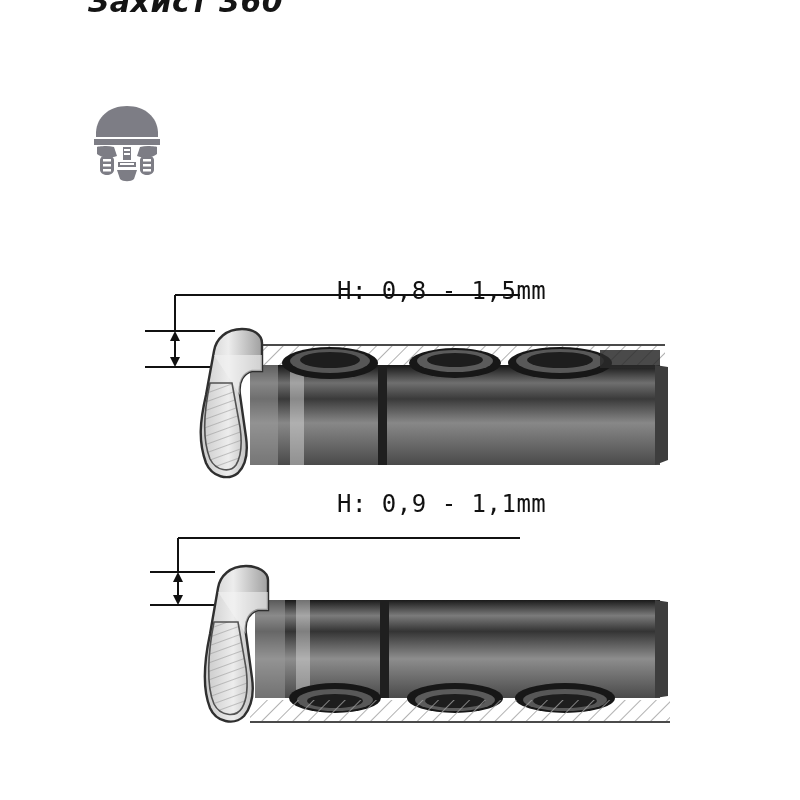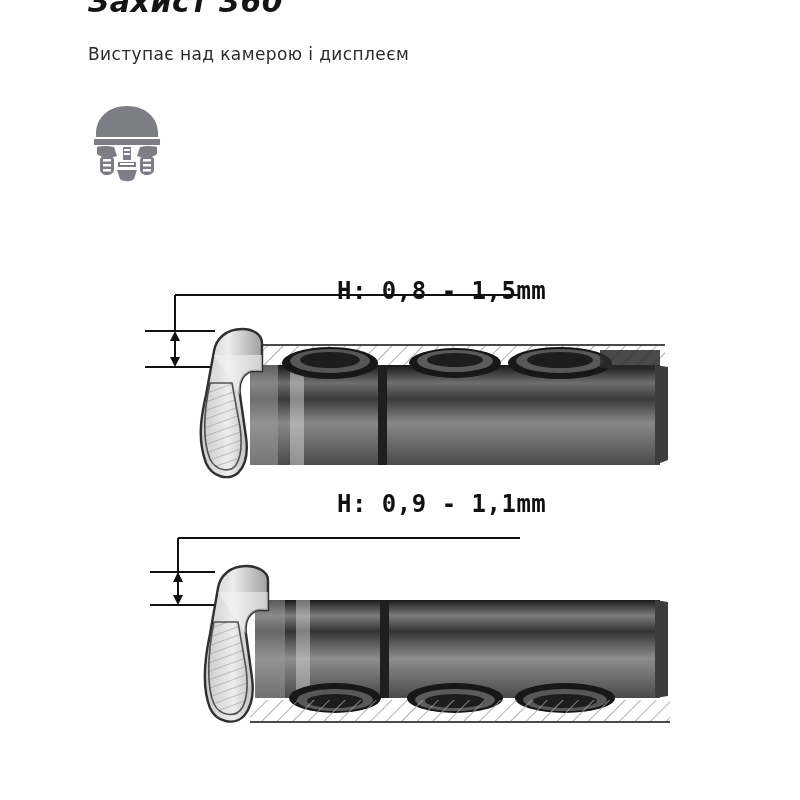--- a/index.html
+++ b/index.html
@@ -63,40 +63,39 @@
     position: absolute;
     left: 0;
   }
   #diagram-top { top: 255px; width: 800px; height: 240px; }
   #diagram-bottom { top: 500px; width: 800px; height: 260px; }
 
   .dim-label {
     position: absolute;
     font-family: "DejaVu Sans Mono", monospace;
     font-size: 24px;
-    font-weight: bold;
+    font-weight: normal;
     letter-spacing: 0.5px;
     color: #111111;
     white-space: nowrap;
   }
   #label-top { left: 337px; top: 277px; }
   #label-bottom { left: 337px; top: 490px; }
 
   svg { display: block; }
 </style>
 </head>
 <body>
 
 <div class="page">
 
   <div class="title">
     <span>Захист 360</span><span class="deg">°</span>
   </div>
 
-  <div class="subtitle">Виступає над камерою і дисплеєм</div>
 
   <div class="helmet-icon">
     <svg viewBox="0 0 86 80" width="86" height="80" aria-hidden="true">
       <g fill="#7d7d85">
 
         <path d="M43 2 C25 2 13 13 12 28 L12 33 L74 33 L74 28 C73 13 61 2 43 2 Z"></path>
 
         <path d="M10 35 L76 35 L76 41 L10 41 Z"></path>
 
         <path d="M13 43 C13 43 22 41 30 43 L33 52 C24 55 16 53 13 50 Z"></path>

